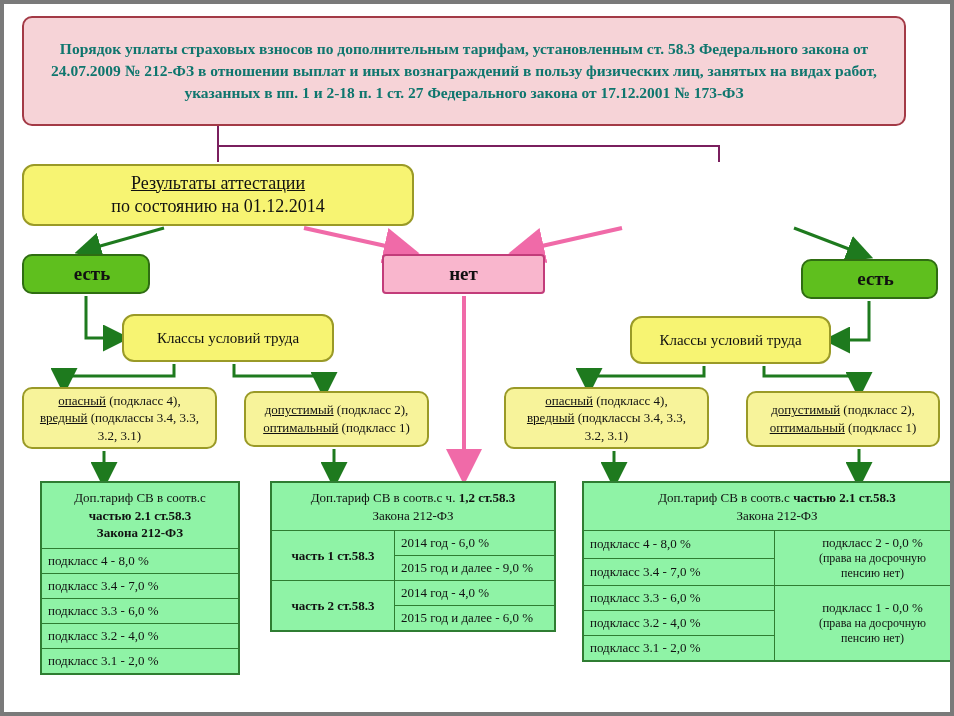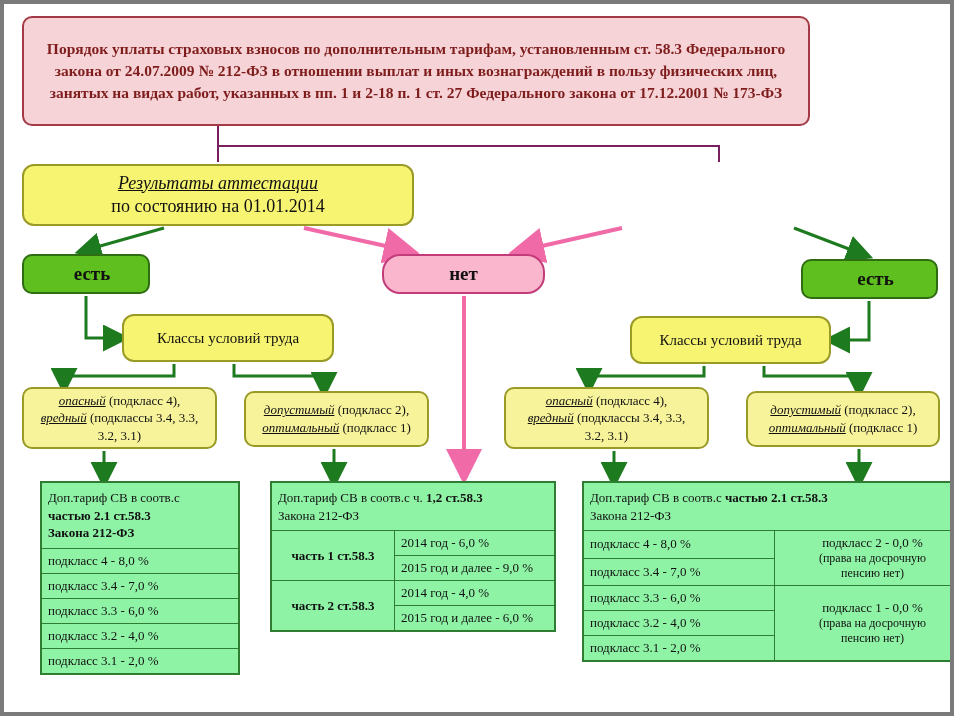--- a/index.html
+++ b/index.html
@@ -23,28 +23,28 @@
     display: flex;
     flex-direction: column;
     align-items: center;
     justify-content: center;
     text-align: center;
   }
   
   .title-box {
     left: 18px;
     top: 12px;
-    width: 788px;
+    width: 884px;
     height: 110px;
     background: #f6d3d7;
     border: 2px solid #a33a46;
     border-radius: 10px;
     font-weight: bold;
     font-size: 15.5px;
-    color: #7f1d1d;
+    color: #0f766e;
     line-height: 1.42;
     padding: 4px 10px;
   }
   
   .yellow {
     background: #f7f472;
     border: 2px solid #9a9a27;
     border-radius: 12px;
     color: #111;
   }
@@ -59,26 +59,26 @@
     border: 2px solid #2f6d12;
     border-radius: 10px;
     color: #111;
     font-weight: bold;
     font-size: 19px;
     padding-left: 12px;
   }
   .pink-btn {
     background: #f9b6cd;
     border: 2px solid #c23c7a;
-    border-radius: 18px;
+    border-radius: 4px;
     color: #111;
     font-weight: bold;
     font-size: 19px;
   }
-  .u { text-decoration: underline; font-style: italic; }
+  .u { text-decoration: underline; }
   .b { font-weight: bold; }
 
   .attest {
     left: 18px; top: 160px; width: 392px; height: 62px;
     font-size: 18px; line-height: 1.3;
   }
   .specocenka {
     left: 497px; top: 160px; width: 437px; height: 62px;
     font-size: 18px; line-height: 1.3;
   }
@@ -108,20 +108,21 @@
     border-collapse: collapse;
     font-size: 13px;
     color: #111;
   }
   .gtable td {
     border: 1px solid #2f7d32;
     padding: 4px 6px;
     vertical-align: middle;
   }
   .gtable .hdr {
+    text-align: center;
     line-height: 1.35;
     padding: 6px 6px;
   }
   .t1 { left: 36px;  top: 477px; width: 200px; }
   .t2 { left: 266px; top: 477px; width: 286px; }
   .t3 { left: 578px; top: 477px; width: 390px; padding-left: 38px; }
 
   .center { text-align: center; }
 
   svg.arrows {
@@ -173,21 +174,21 @@
       <path d="M330,445 L330,473"></path>
       <path d="M610,447 L610,473"></path>
       <path d="M855,445 L855,473"></path>
     </g>
   </svg>
 
   <div class="box title-box">Порядок уплаты страховых взносов по дополнительным тарифам, установленным ст. 58.3 Федерального закона от 24.07.2009 № 212-ФЗ в отношении выплат и иных вознаграждений в пользу физических лиц, занятых на видах работ, указанных в пп. 1 и 2-18 п. 1 ст. 27 Федерального закона от 17.12.2001 № 173-ФЗ</div>
 
   <div class="box yellow attest">
     <div class="u">Результаты аттестации</div>
-    <div>по состоянию на 01.01.2014</div>
+    <div>по состоянию на 01.12.2014</div>
   </div>
 
 
   <div class="box green-btn est-left">есть</div>
   <div class="box pink-btn net">нет</div>
   <div class="box green-btn est-right">есть</div>
 
   <div class="box yellow klass-left">Классы условий труда</div>
   <div class="box yellow klass-right">Классы условий труда</div>
 

